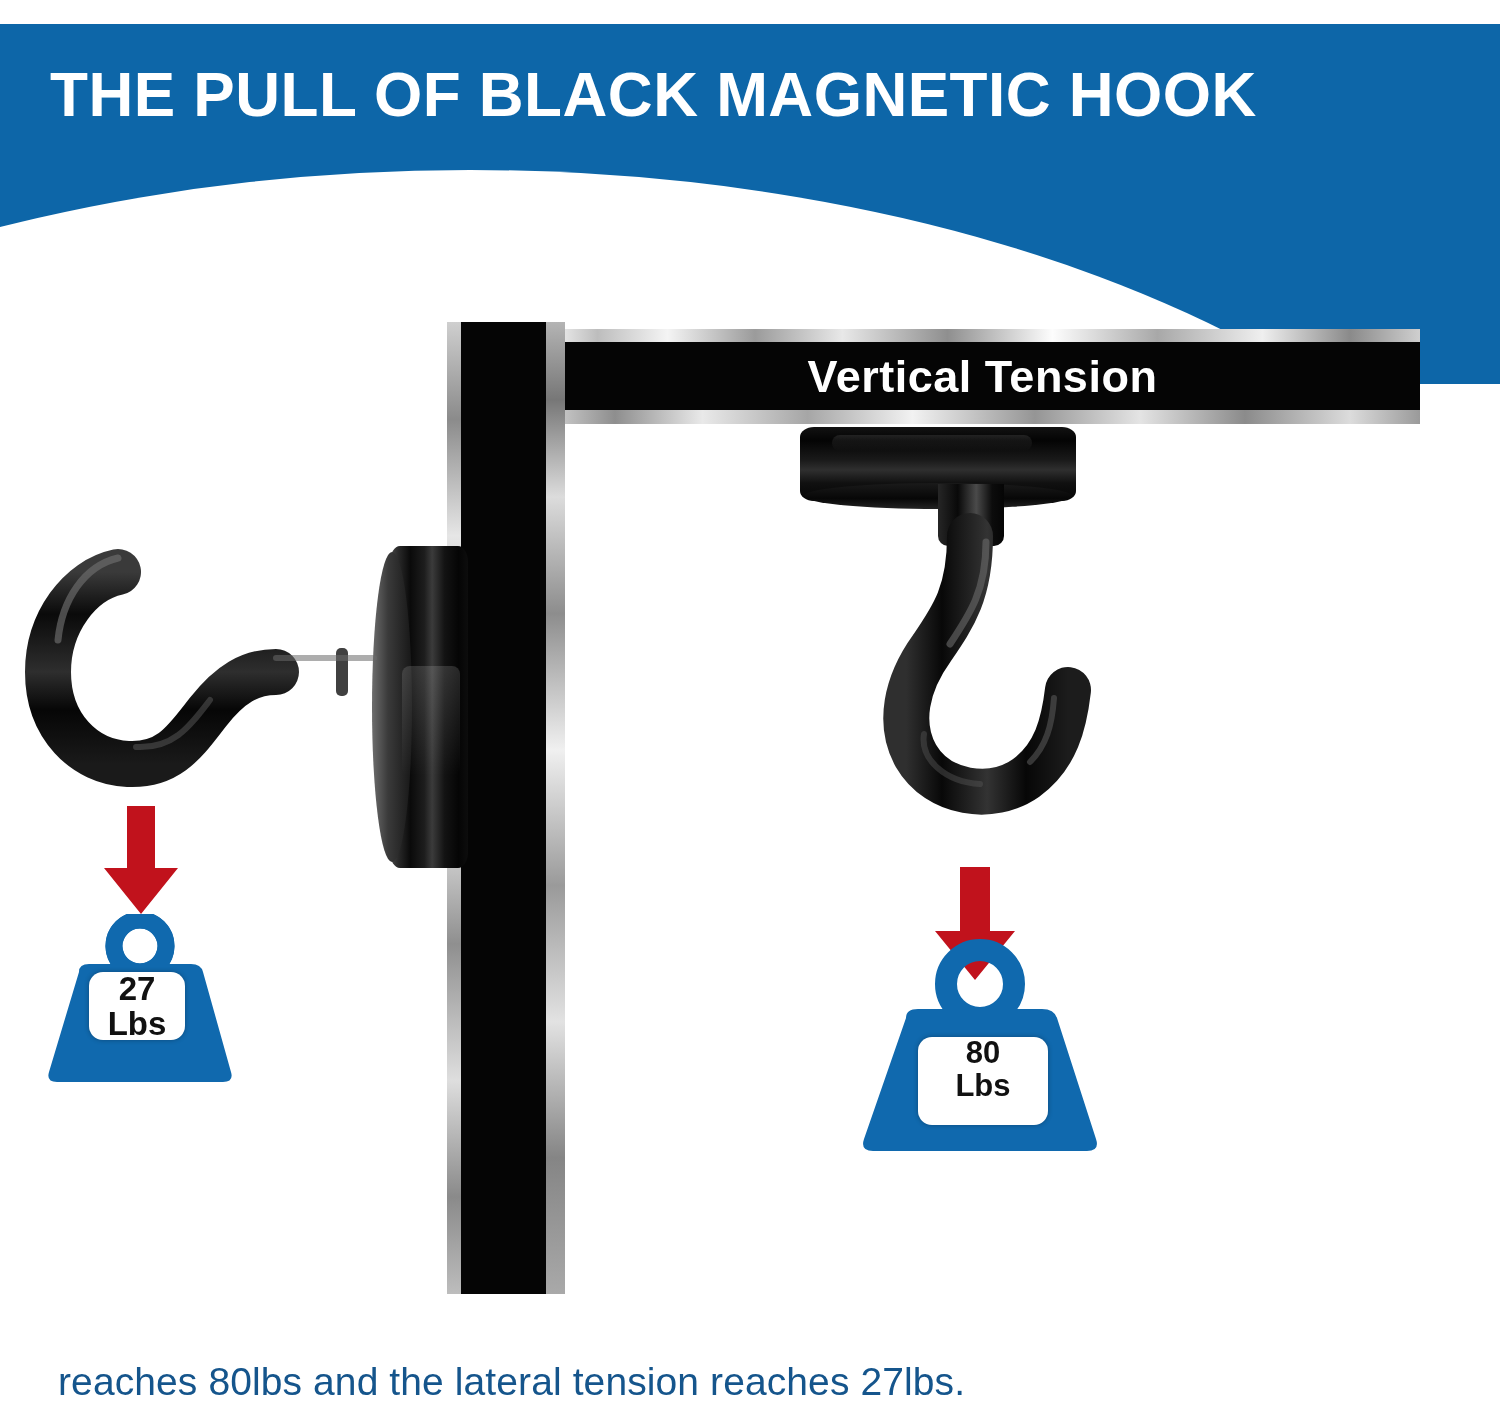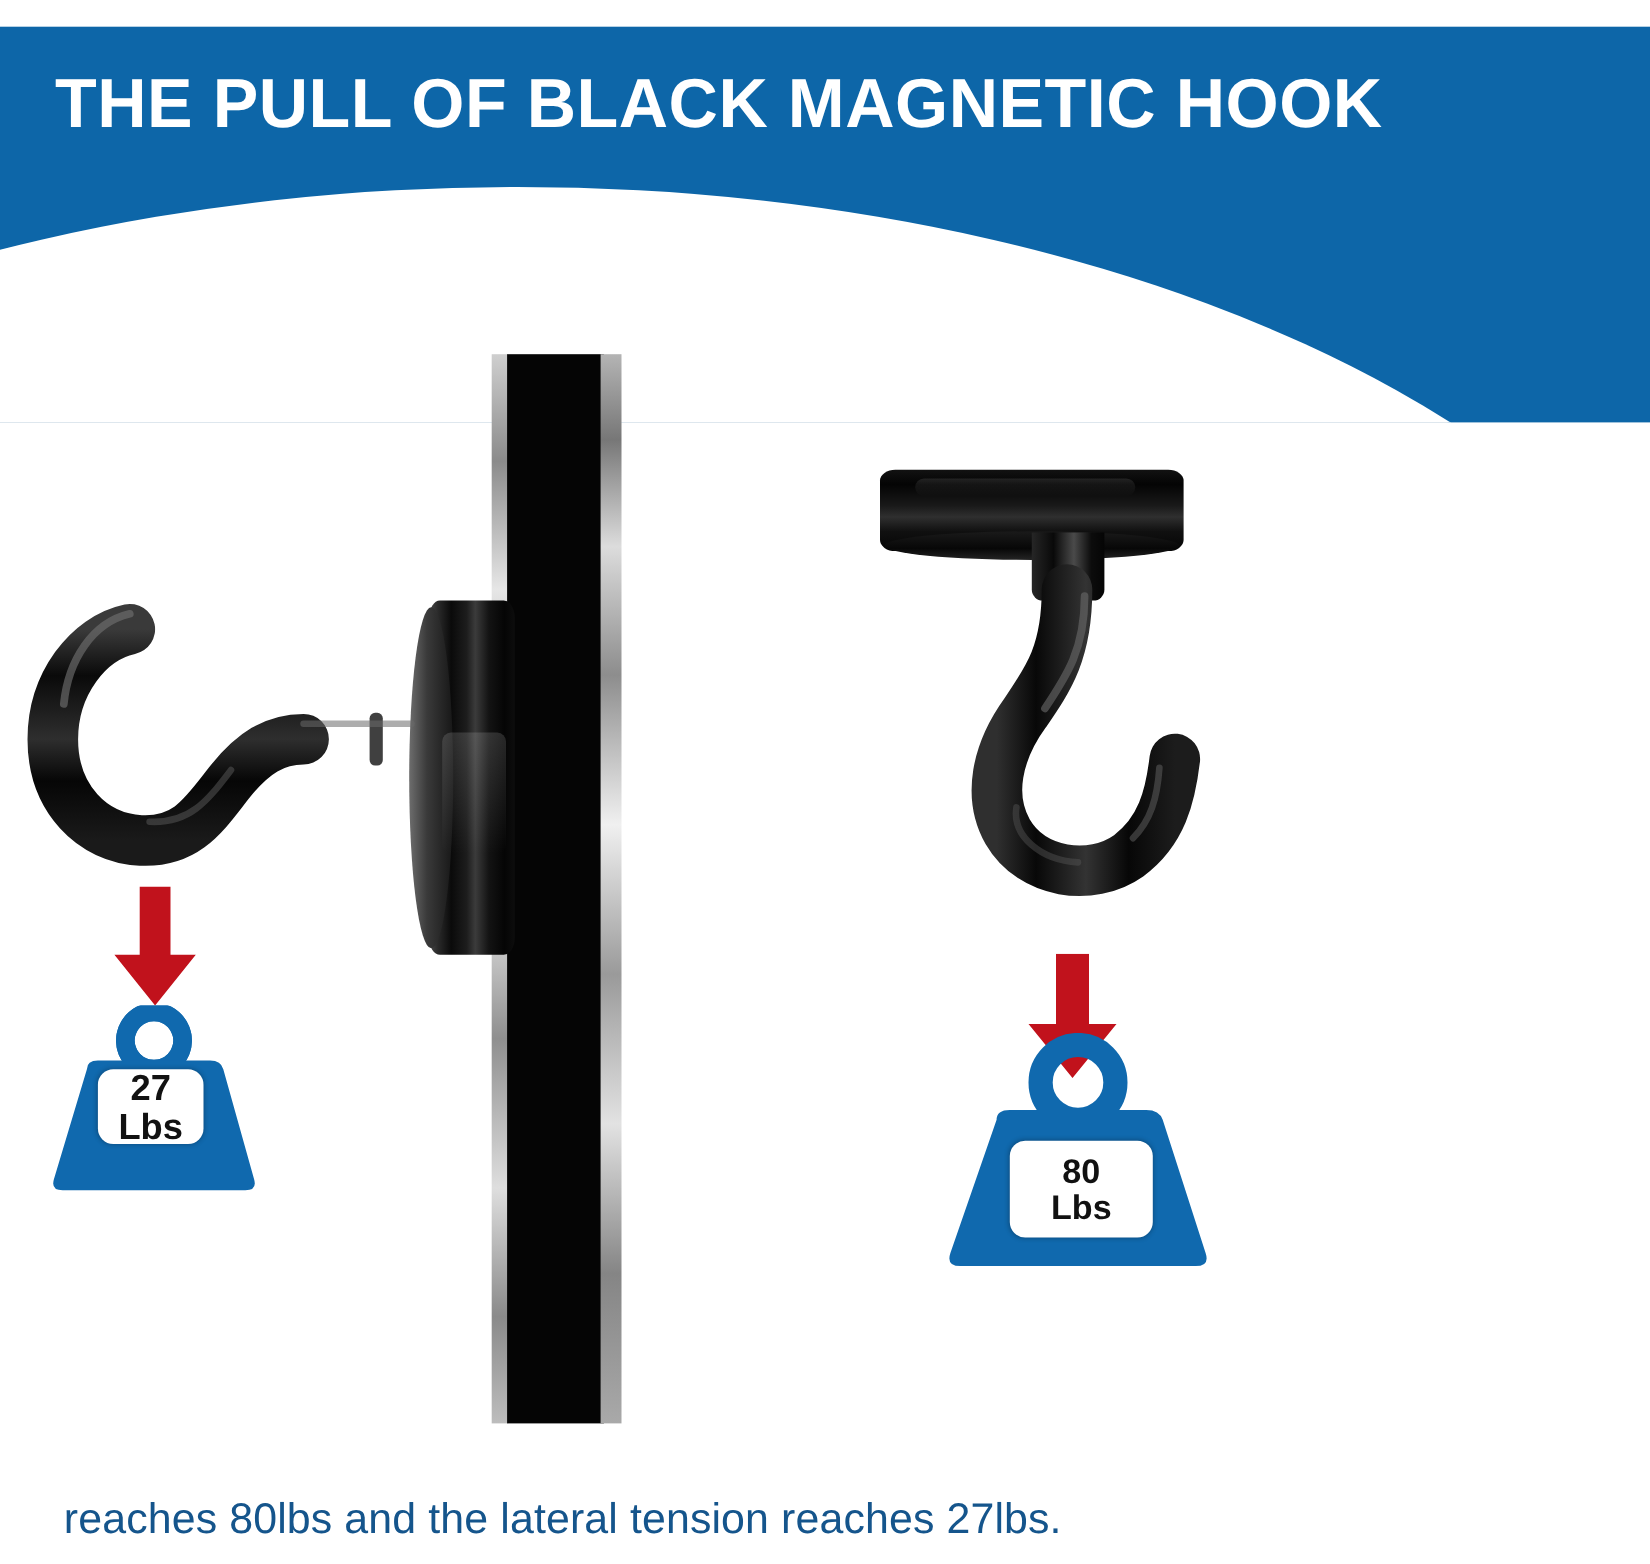--- a/index.html
+++ b/index.html
@@ -246,21 +246,20 @@
   #weight-right { left: 860px; top: 915px;  width: 260px; height: 220px; }
 
   .weight .plate {
     position: absolute;
     background: #ffffff;
     border-radius: 14px;
     box-shadow: 0 0 5px rgba(0,0,0,0.30);
     display: flex;
     flex-direction: column;
     align-items: center;
-    justify-content: center;
     color: #111111;
     font-weight: bold;
     line-height: 1.0;
   }
   #weight-left .plate {
     left: 44px; top: 58px; width: 96px; height: 68px;
     font-size: 33px;
   }
   #weight-right .plate {
     left: 58px; top: 98px; width: 130px; height: 88px;
@@ -285,20 +284,26 @@
 <body>
 
 <div id="stage">
 
   <div id="header-band">
     <div id="swoosh-shadow"></div>
     <div id="swoosh-white"></div>
   </div>
   <div id="page-title">THE PULL OF BLACK MAGNETIC HOOK</div>
 
+  <div class="beam-h">
+    <div class="edge-top"></div>
+    <div class="face"></div>
+    <div class="edge-bot"></div>
+    <div class="beam-h-label">Vertical Tension</div>
+  </div>
 
   <div class="beam-v">
     <div class="edge-left"></div>
     <div class="face"></div>
     <div class="edge-right"></div>
     <div class="beam-v-label">
       <span>Horizontal Tension</span>
     </div>
   </div>
 

